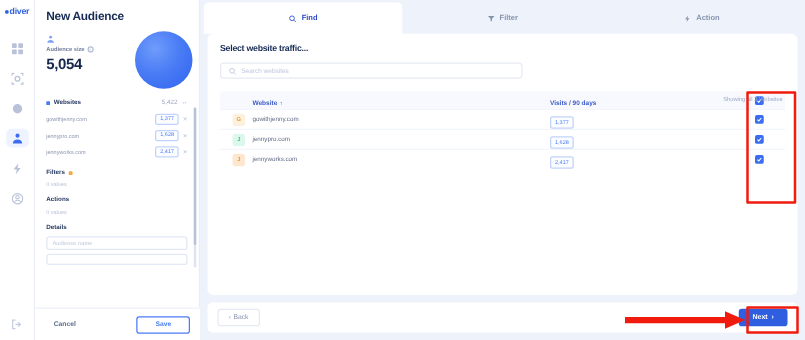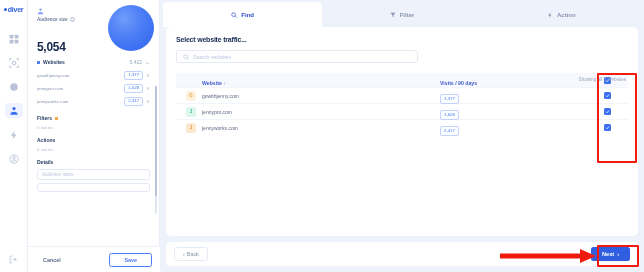--- a/index.html
+++ b/index.html
@@ -34,21 +34,21 @@
     width: 132px; flex: 0 0 132px; height: 272px; background: #ffffff;
     position: relative; padding: 8px 9px 0 9px; border-right:1px solid #e9edf6;
   }
   .lp-title { font-size: 9.5px; font-weight: 700; color: #172b54; letter-spacing: -.2px; margin-bottom: 9px; }
 
   .lp-sizewrap { position: relative; height: 46px; }
   .lp-aud-ico { color:#7da2f5; }
   .lp-aud-ico svg{width:7px;height:7px;display:block;}
   .lp-sizelabel { display:flex; align-items:center; gap:2px; font-size: 4.6px; font-weight: 700; color: #6f7d9c; margin-top:2px;}
   .info-circle { width:5px;height:5px;border-radius:50%;border:.6px solid #b4bed4; display:inline-flex;align-items:center;justify-content:center; font-size:3.4px; color:#b4bed4;}
-  .lp-sizeval { font-size: 12px; font-weight: 700; color: #16284e; margin-top: 18px; letter-spacing:-.3px;}
+  .lp-sizeval { font-size: 12px; font-weight: 700; color: #16284e; margin-top: 2px; letter-spacing:-.3px;}
   .bubble {
     position: absolute; right: -4px; top: -3px; width: 46px; height: 46px; border-radius: 50%;
     background: radial-gradient(circle at 35% 30%, #6f9cfb 0%, #4a7cf5 45%, #2f63ef 100%);
   }
 
   .lp-sectionhead { display:flex; align-items:center; justify-content:space-between; margin-top: 5px; }
   .lp-sectionhead .lbl { display:flex; align-items:center; gap:3px; font-size:5px; font-weight:700; color:#273b63;}
   .sq { width:3px;height:3px;border-radius:.5px; display:inline-block;}
   .sq.blue{background:#4a7cf5;} .sq.orange{background:#f5a742;}
   .lp-sectionhead .right { display:flex; align-items:center; gap:3px; font-size:5px; color:#9aa6c2;}
@@ -222,20 +222,21 @@
     <div class="rail-bottom">
       <span>
         <svg viewBox="0 0 16 16" fill="none" stroke="currentColor" stroke-width="1.6">
             <path d="M6 2H2v12h4M10 5l3 3-3 3M13 8H6"></path>
           </svg>
       </span>
     </div>
   </div>
 
   <div class="leftpanel">
+    <div class="lp-title">New Audience</div>
 
     <div class="lp-sizewrap">
       <div class="bubble"></div>
       <span class="lp-aud-ico">
         <svg viewBox="0 0 16 16" fill="currentColor">
             <circle cx="8" cy="4" r="2.6"></circle>
             <path d="M2 14c0-3 2.7-5 6-5s6 2 6 5z"></path>
           </svg>
       </span>
       <div class="lp-sizelabel">

